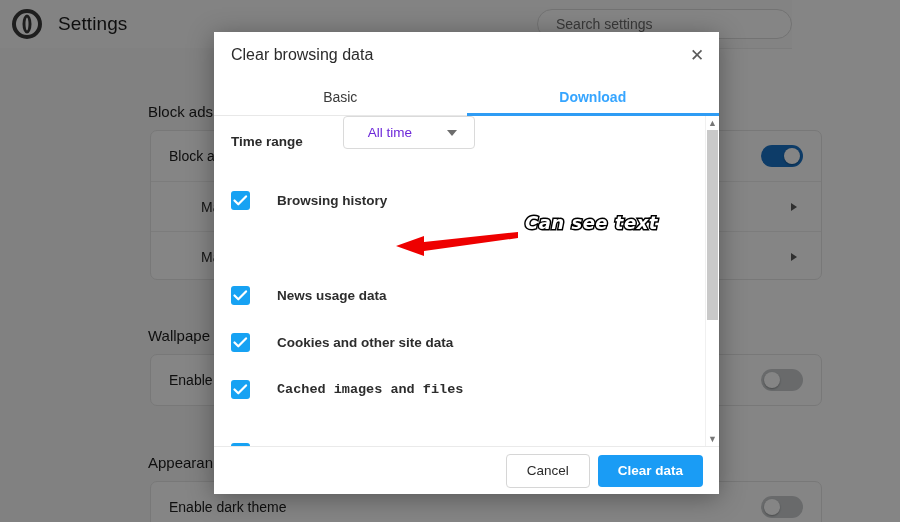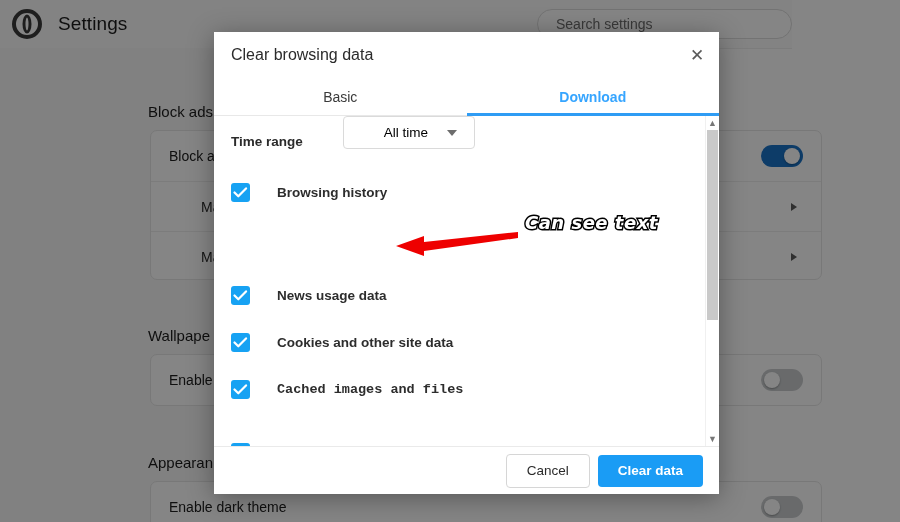--- a/index.html
+++ b/index.html
@@ -108,21 +108,21 @@
     background:#ffffff;overflow:hidden;
   }
   #timerange-row{
     position:absolute;left:17px;top:0;display:flex;align-items:flex-end;
   }
   #timerange-label{font-size:13.5px;color:#2b2b2b;font-weight:bold;}
   #timerange-select{
     margin-left:40px;width:132px;height:33px;border:1px solid #dadada;border-radius:4px;
     display:flex;align-items:center;background:#fff;position:relative;box-sizing:border-box;
   }
-  #timerange-value{font-size:13.5px;color:#000000;margin-left:40px;}
+  #timerange-value{font-size:13.5px;color:#6d28d9;margin-left:24px;}
   #timerange-caret{
     position:absolute;right:17px;top:50%;transform:translateY(-50%);
     width:0;height:0;border-top:6px solid #6d6d6d;
     border-left:5px solid transparent;border-right:5px solid transparent;
   }
 
   .cb-row{
     position:absolute;left:17px;display:flex;align-items:center;height:24px;
   }
   .cb-box{
@@ -247,21 +247,21 @@
   <div id="dlg-scrollarea">
 
     <div id="timerange-row">
       <span id="timerange-label">Time range</span>
       <div id="timerange-select">
         <span id="timerange-value">All time</span>
         <span id="timerange-caret"></span>
       </div>
     </div>
 
-    <div class="cb-row" style="top:64px;justify-content:space-between;">
+    <div class="cb-row" style="top:72px;justify-content:space-between;">
       <span class="cb-box">
         <svg width="15" height="13" viewBox="0 0 15 13">
             <path d="M1.5 6.5 L5.3 10.3 L13 2.4" stroke="#fff" stroke-width="2.2" fill="none" stroke-linecap="round" stroke-linejoin="round"></path>
           </svg>
       </span>
       <span class="cb-label">Browsing history</span>
     </div>
 
 
     <div class="cb-row" style="top:167px;">

